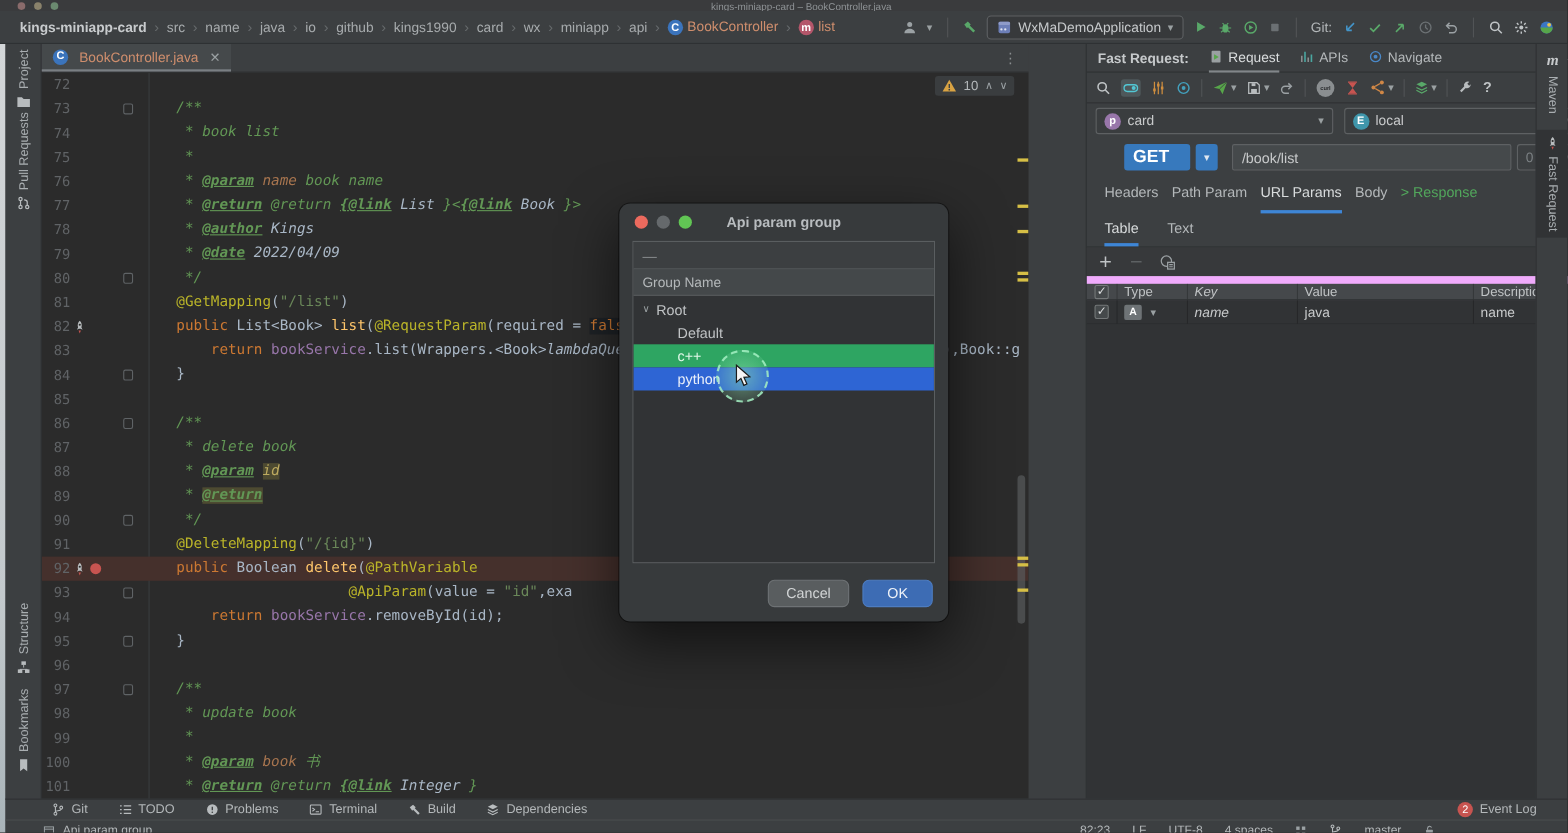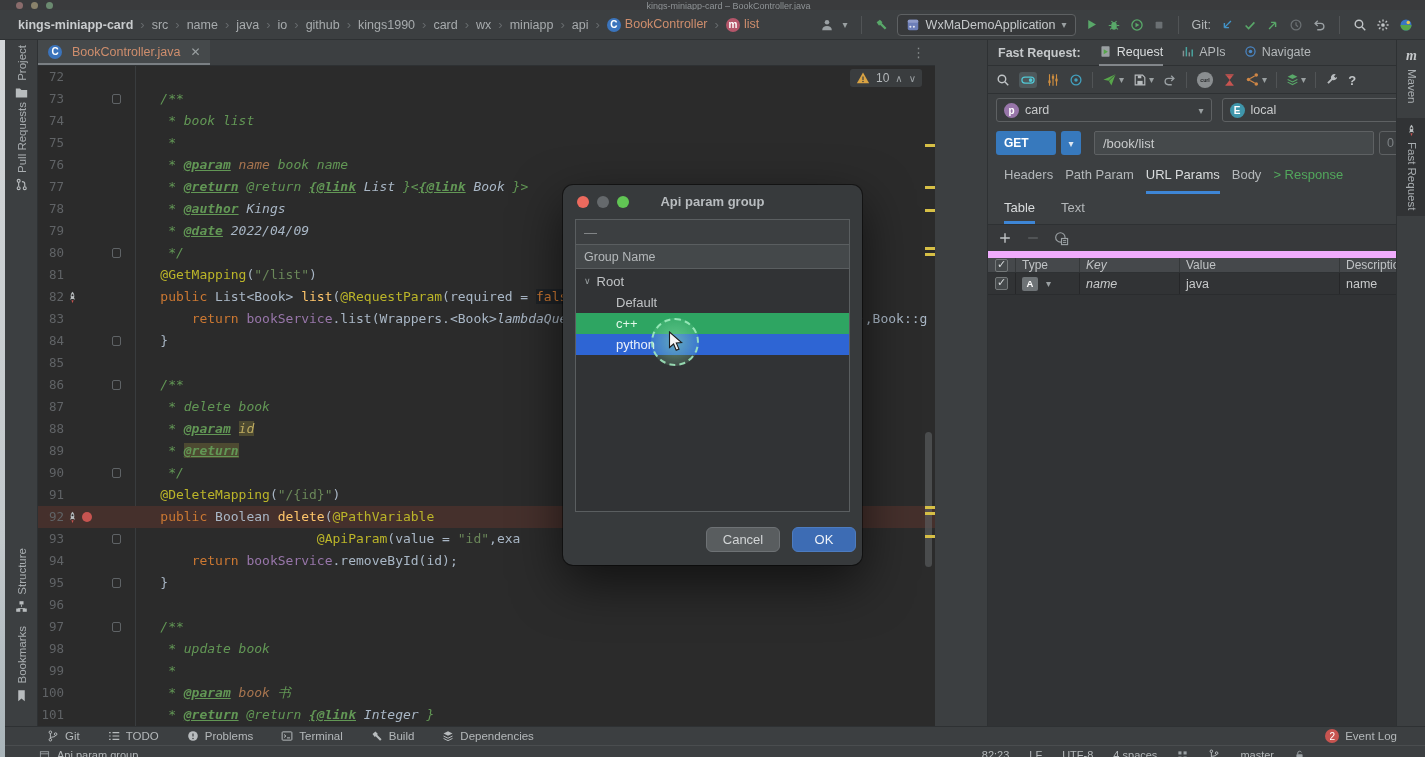--- a/index.html
+++ b/index.html
@@ -100,21 +100,21 @@
   .ico-toggle-box { background:#4e585b; border-radius:3px; padding:1px; }
   #env-row { height:32px; display:flex; gap:10px; align-items:center; padding:0 8px; }
   .envbox { flex:1; height:24px; border:1px solid #5e6163; border-radius:3px; background:#3a3d3f;
             display:flex; align-items:center; gap:6px; padding:0 7px; font-size:12.5px; color:#c8cacb; }
   .envbox .caret { margin-left:auto; }
   .circ { width:15px; height:15px; border-radius:50%; color:#fff; font-size:10px; font-weight:bold;
           display:inline-flex; align-items:center; justify-content:center; }
   .circ-p { background:#9876aa; } .circ-e { background:#3f96ab; }
   #method-row { height:34px; display:flex; gap:5px; align-items:center; padding:0 8px; }
   #get-btn { width:60px; height:24px; background:#3779bd; border-radius:3px; color:#fff;
-             font-weight:bold; font-size:12px; display:flex; align-items:center; padding-left:8px; }
+             font-weight:bold; font-size:16px; display:flex; align-items:center; padding-left:8px;margin-left:26px; }
   #get-caret { width:20px; height:24px; background:#3779bd; border-radius:3px; color:#dfe7f0;
                display:flex; align-items:center; justify-content:center; font-size:10px; }
   #url-field { flex:1; height:24px; border:1px solid #5e6163; background:#45494b; border-radius:2px;
                color:#c8cacb; font-size:13px; display:flex; align-items:center; padding-left:8px;margin-left:8px; }
   #count-box { width:58px; height:24px; border:1px solid #5e6163; border-radius:3px; color:#7c8184;
                font-size:12.5px; display:flex; align-items:center; justify-content:space-between; padding:0 7px; }
   #req-tabs { height:34px; display:flex; align-items:flex-end; gap:12px; padding:0 0 0 16px; font-size:13px; color:#b4b8ba; }
   .rtab { padding-bottom:9px; border-bottom:3px solid transparent; }
   .rtab.sel { color:#d9dcdd; border-bottom-color:#3e86d6; }
   #resp-label { color:#52a75c; }
@@ -170,21 +170,21 @@
   #dlg-field { height:25px; background:#3c3f41; border-bottom:1px solid #5a5e60;
                color:#8a8e90; font-size:13px; display:flex; align-items:center; padding-left:8px; }
   #dlg-colhead { height:24px; background:#44484a; border-bottom:1px solid #5a5e60; color:#b4b8ba;
                  font-size:12.5px; display:flex; align-items:center; padding-left:8px; }
   #dlg-tree { flex:1; background:#313335; font-size:13px; color:#c0c3c5; padding-top:2px; }
   .tree-row { height:21px; line-height:21px; display:flex; align-items:center; }
   .tree-row .chev { margin:0 6px 0 8px; font-size:9px; color:#9aa0a2; }
   .tree-row.lvl1 { padding-left:40px; }
   .tree-row.hl-green { background:#2ea562; color:#e2f8e9; }
   .tree-row.hl-blue { background:#2e65d4; color:#eaf0fa; }
-  #dlg-buttons { position:absolute; right:6px; bottom:13px; display:flex; gap:12px; }
+  #dlg-buttons { position:absolute; right:14px; bottom:13px; display:flex; gap:12px; }
   .dlg-btn { height:25px; border-radius:6px; font-size:13px; display:flex; align-items:center; justify-content:center; }
   #btn-cancel { width:74px; background:#595d5f; border:1px solid #6e7275; color:#d2d5d6; }
   #btn-ok { width:64px; background:#3d6cb4; border:1px solid #4d7cc0; color:#eef2f8; }
 
   
   #ripple { left:651px; top:318px; width:48px; height:48px; border-radius:50%;
             border:2px dashed rgba(165,240,195,.85);
             background:radial-gradient(circle, rgba(140,225,175,.55) 0%, rgba(140,225,175,.18) 70%); }
   #cursor { left:668px; top:331px; }
 </style>

